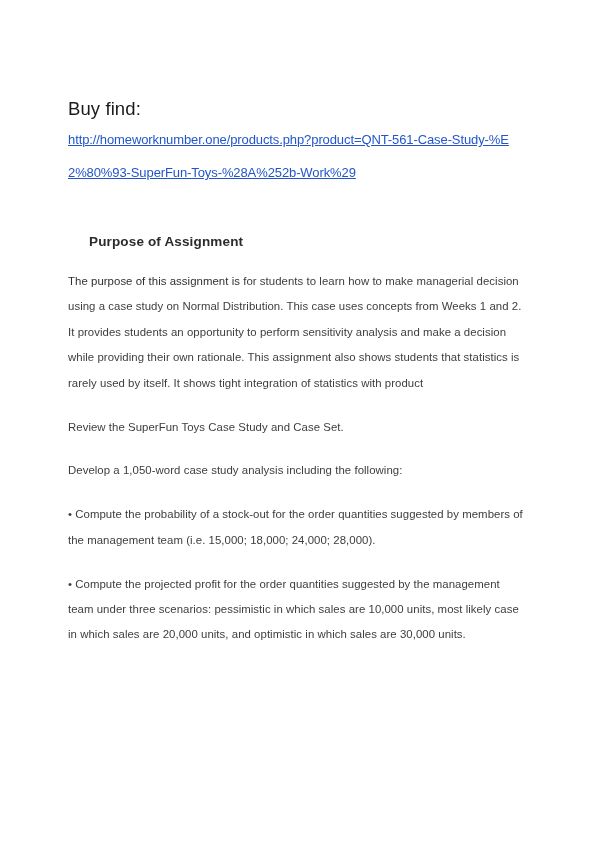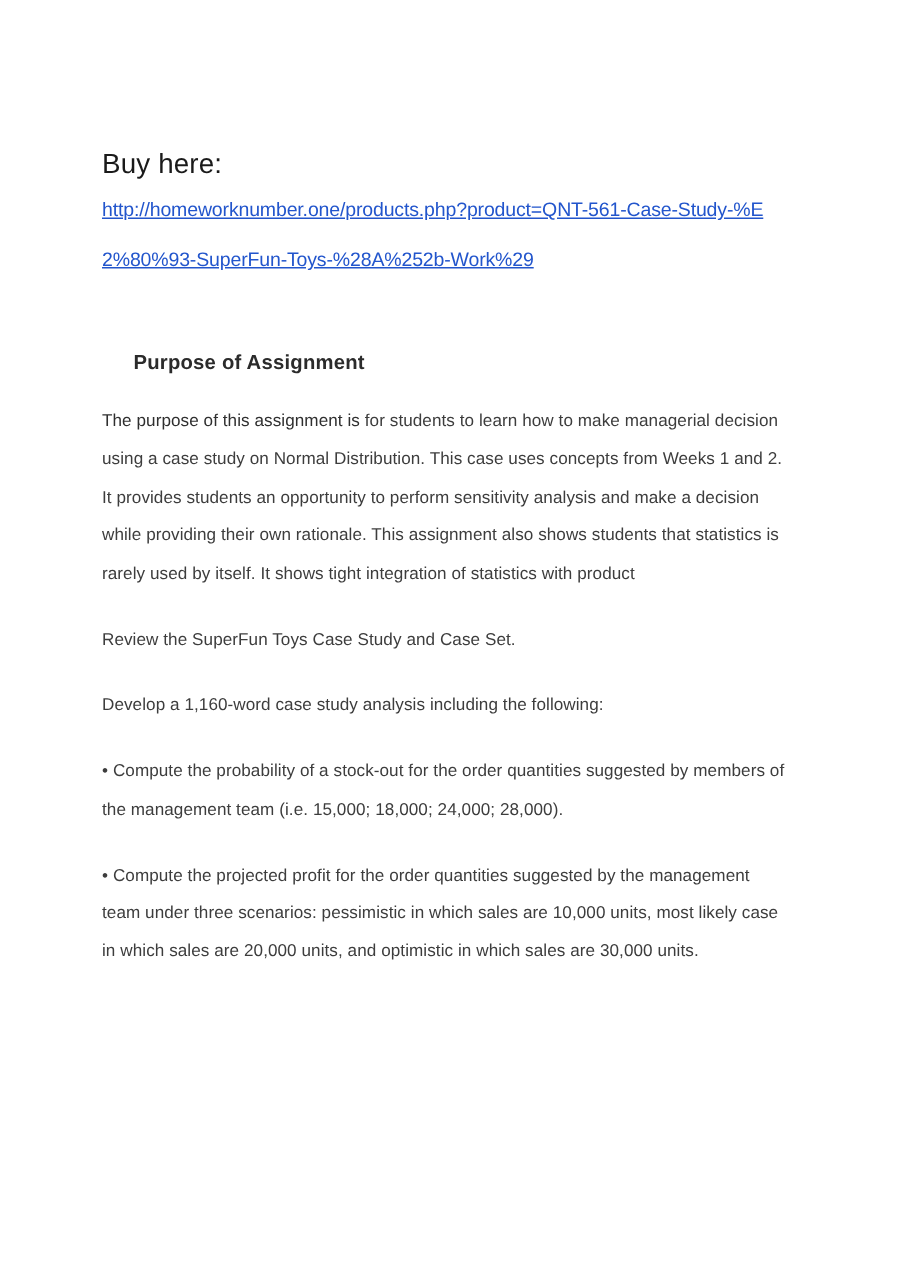--- a/index.html
+++ b/index.html
@@ -87,33 +87,33 @@
   .bullet-char {
     display: inline;
   }
 </style>
 </head>
 <body>
 
 <div class="page">
   <div class="content">
 
-    <div class="buy-here">Buy here:</div>
+    <div class="buy-here">Buy find:</div>
 
     <div class="link-block">
       <a class="url-link" href="#">http://homeworknumber.one/products.php?product=QNT-561-Case-Study-%E2%80%93-SuperFun-Toys-%28A%252b-Work%29</a>
     </div>
 
     <div class="section-heading">Purpose of Assignment</div>
 
     <p class="para first-body"><b>The purpose of this assignment is </b><span>for students to learn how to make managerial decision using a case study on Normal Distribution. This case uses concepts from Weeks 1 and 2. It provides students an opportunity to perform sensitivity analysis and make a decision while providing their own rationale. This assignment also shows students that statistics is rarely used by itself. It shows tight integration of statistics with product</span></p>
 
     <p class="para spaced">Review the SuperFun Toys Case Study and Case Set.</p>
 
-    <p class="para spaced">Develop a 1,160-word case study analysis including the following:</p>
+    <p class="para spaced">Develop a 1,050-word case study analysis including the following:</p>
 
 
 
     <p class="para spaced"><span class="bullet-char">• </span><span>Compute the probability of a stock-out for the order quantities suggested by members of the management team (i.e. 15,000; 18,000; 24,000; 28,000).</span></p>
 
     <p class="para spaced"><span class="bullet-char">• </span><span>Compute the projected profit for the order quantities suggested by the management team under three scenarios: pessimistic in which sales are 10,000 units, most likely case in which sales are 20,000 units, and optimistic in which sales are 30,000 units.</span></p>
 
   </div>
 </div>
 

